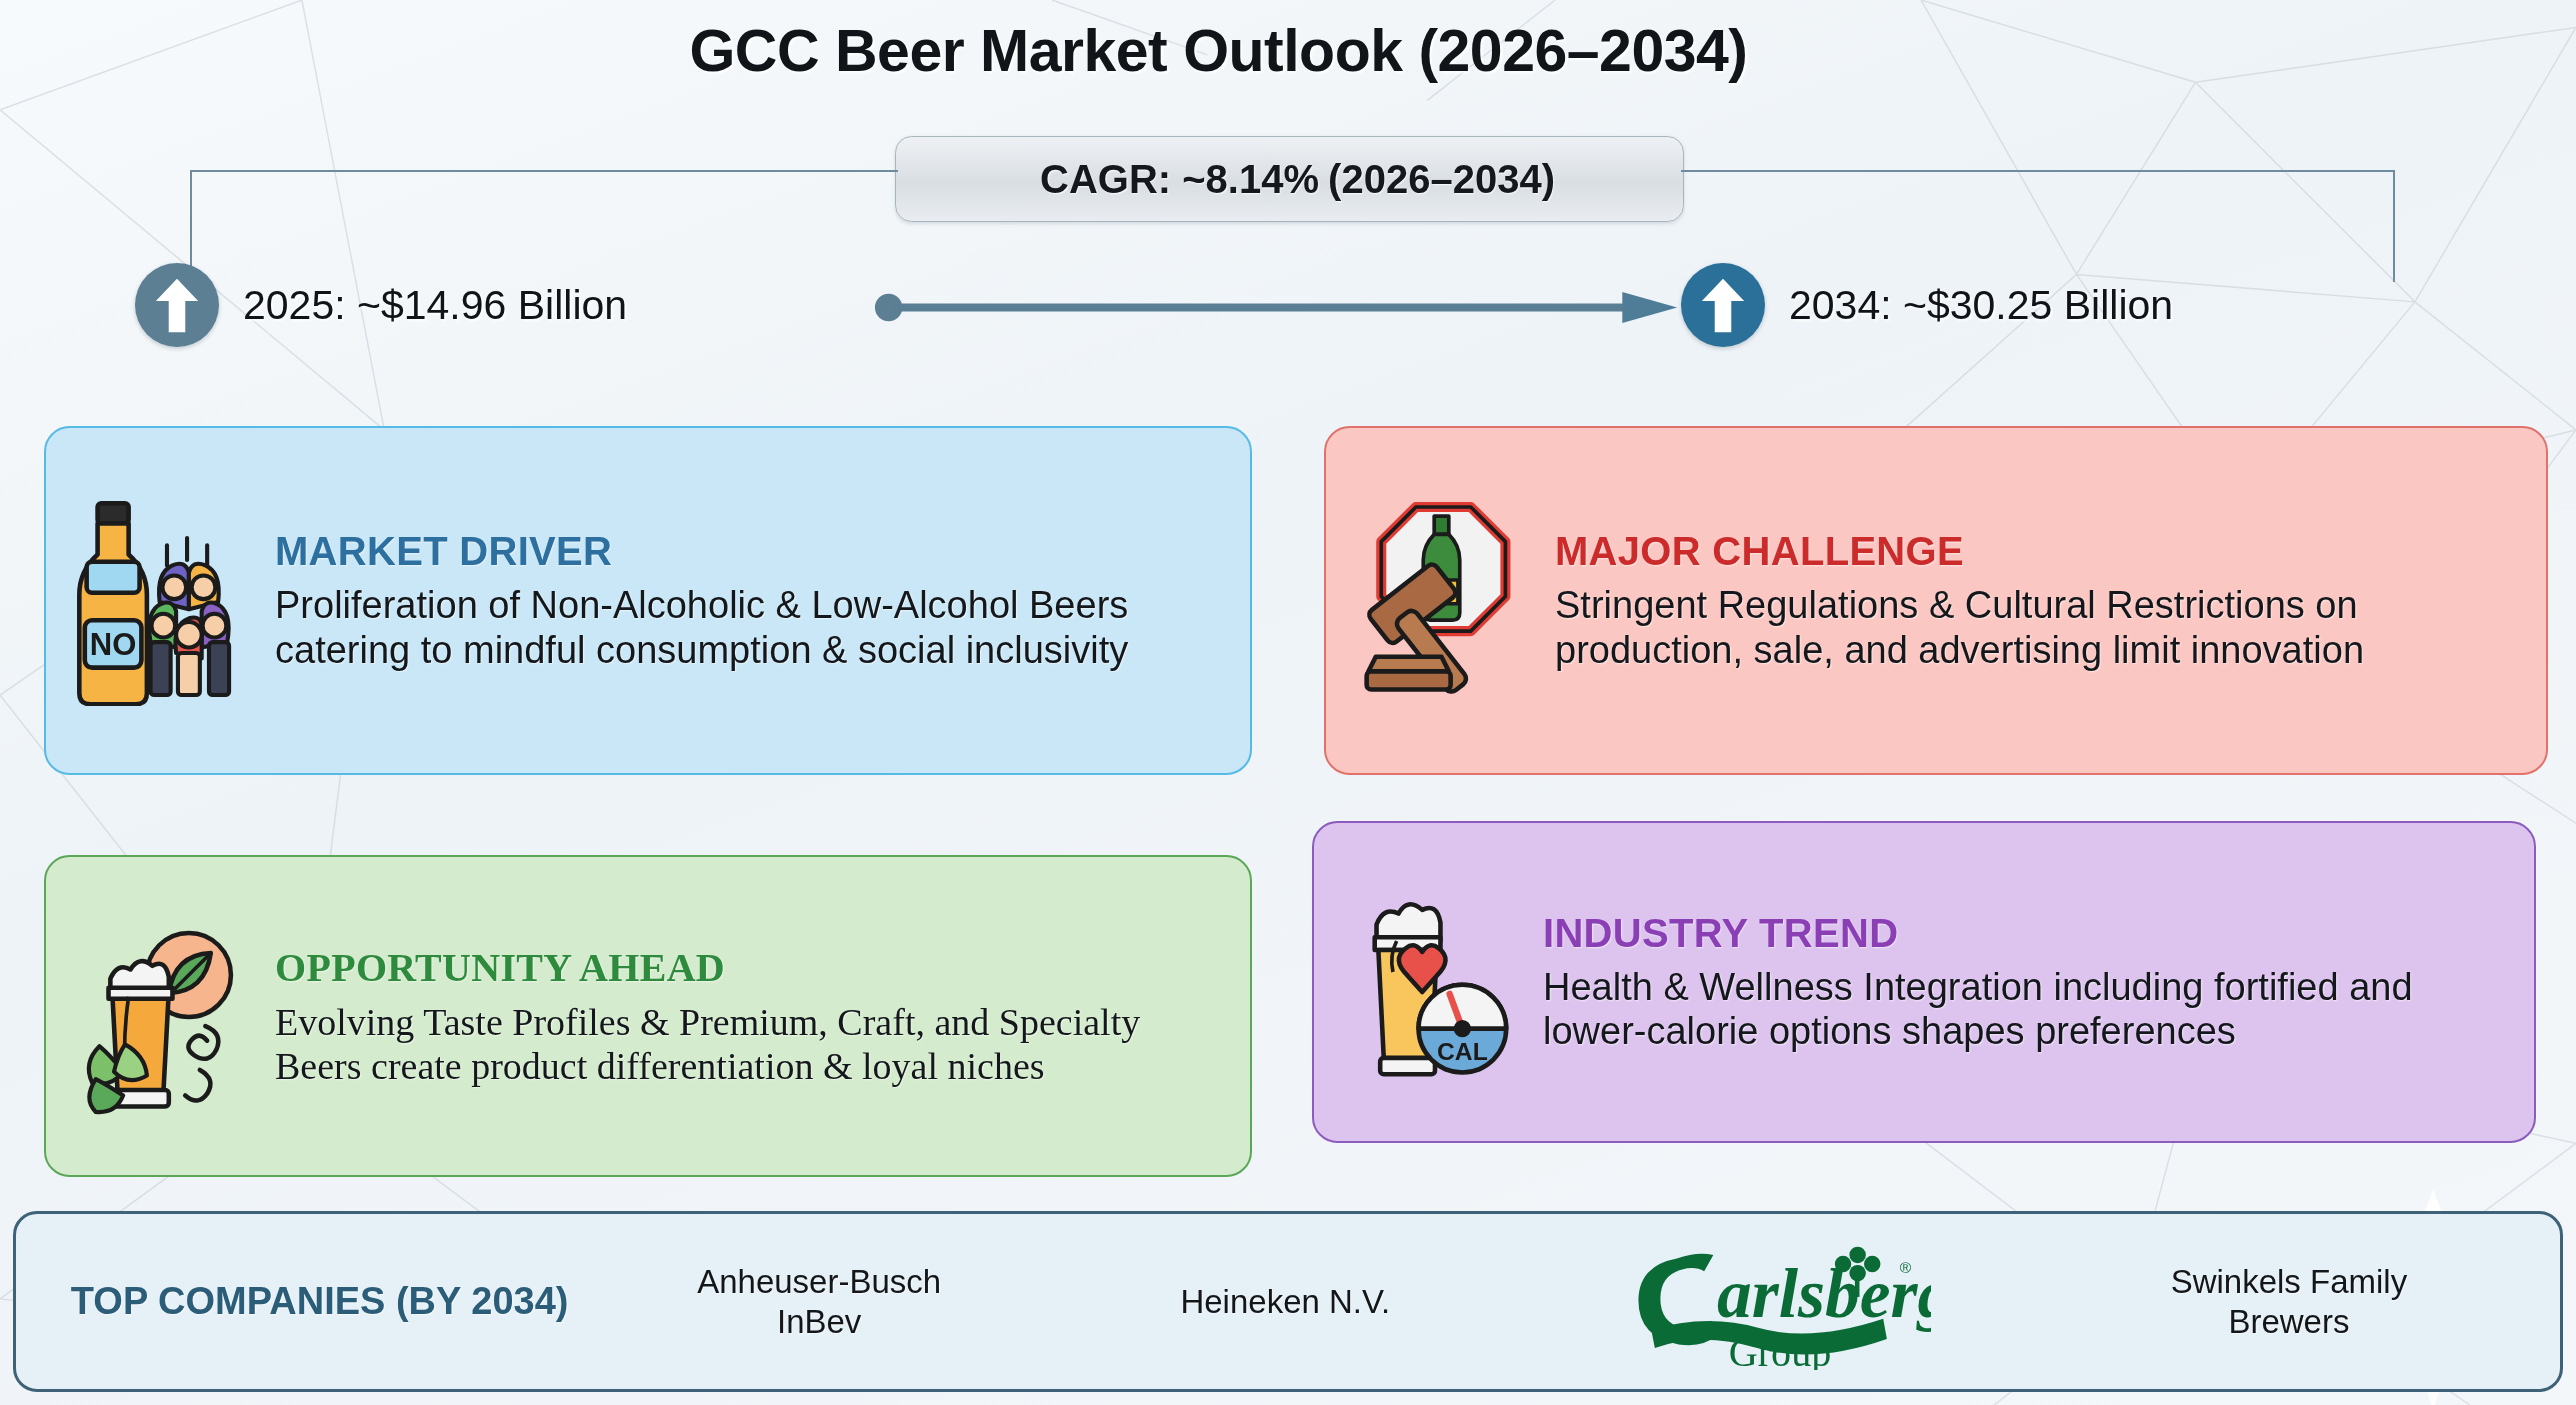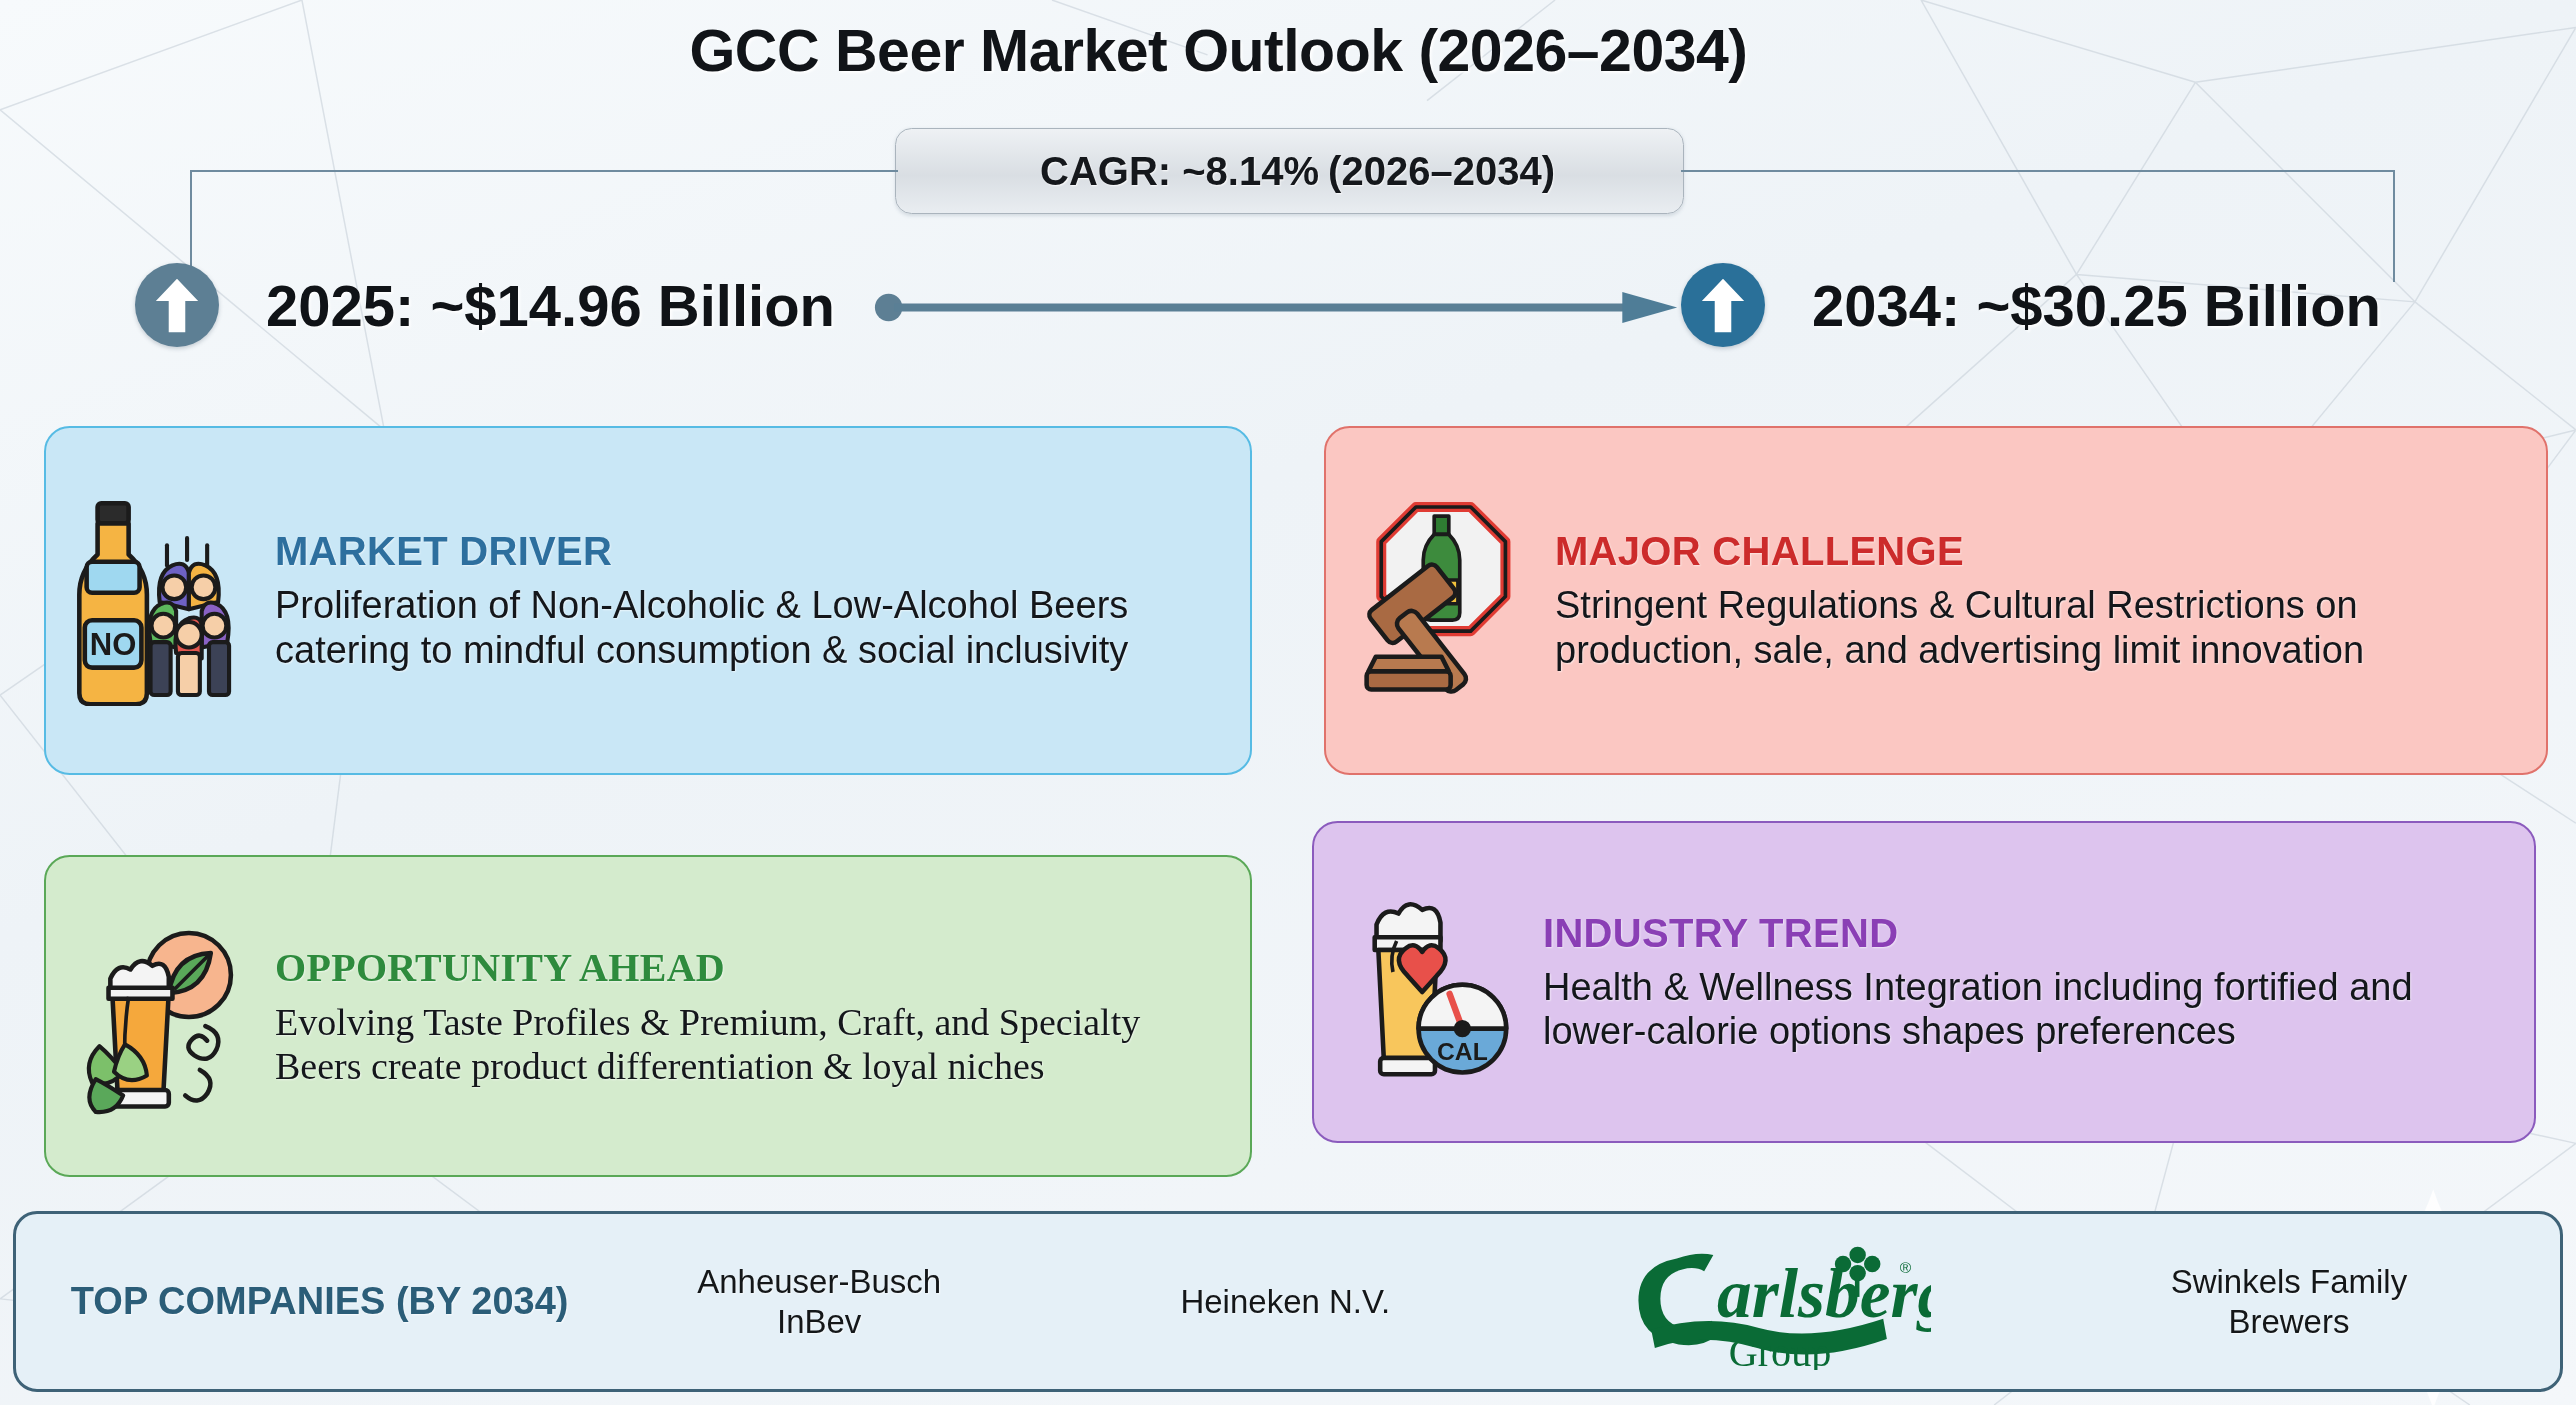--- a/index.html
+++ b/index.html
@@ -34,21 +34,21 @@
     font-weight: bold;
     color: #111418;
     letter-spacing: -0.5px;
     text-shadow: 1.8px 1.8px 2.7px rgba(255,255,255,0.95);
   }
 
   
   #cagr-box {
     position: absolute;
     left: 895px;
-    top: 128px;
+    top: 136px;
     width: 789px;
     height: 86px;
     box-sizing: border-box;
     border: 1.8px solid #aab4bd;
     border-radius: 16.5px;
     background: linear-gradient(180deg, #eef1f4 0%, #d9dee3 55%, #e9edf1 100%);
     display: flex;
     align-items: center;
     justify-content: center;
     font-size: 40px;
@@ -102,26 +102,25 @@
     align-items: center;
     justify-content: center;
     flex: none;
     box-shadow: 0 1.8px 4.6px rgba(50,70,90,0.25);
   }
   #circle-2025 { background: #5d7f94; }
   #circle-2034 { background: #2a7099; }
   .arrow-circle svg { display: block; }
 
   .value-label {
-    font-size: 58px;
-    font-weight: bold;
+    font-size: 41px;
+    font-weight: normal;
     color: #101317;
     white-space: nowrap;
     text-shadow: 1.8px 1.8px 2.7px rgba(255,255,255,0.9);
-    margin-left: 23px;
   }
 
   
   #growth-arrow {
     position: absolute;
     left: 874px;
     top: 289px;
     width: 805px;
     height: 37px;
     pointer-events: none;

